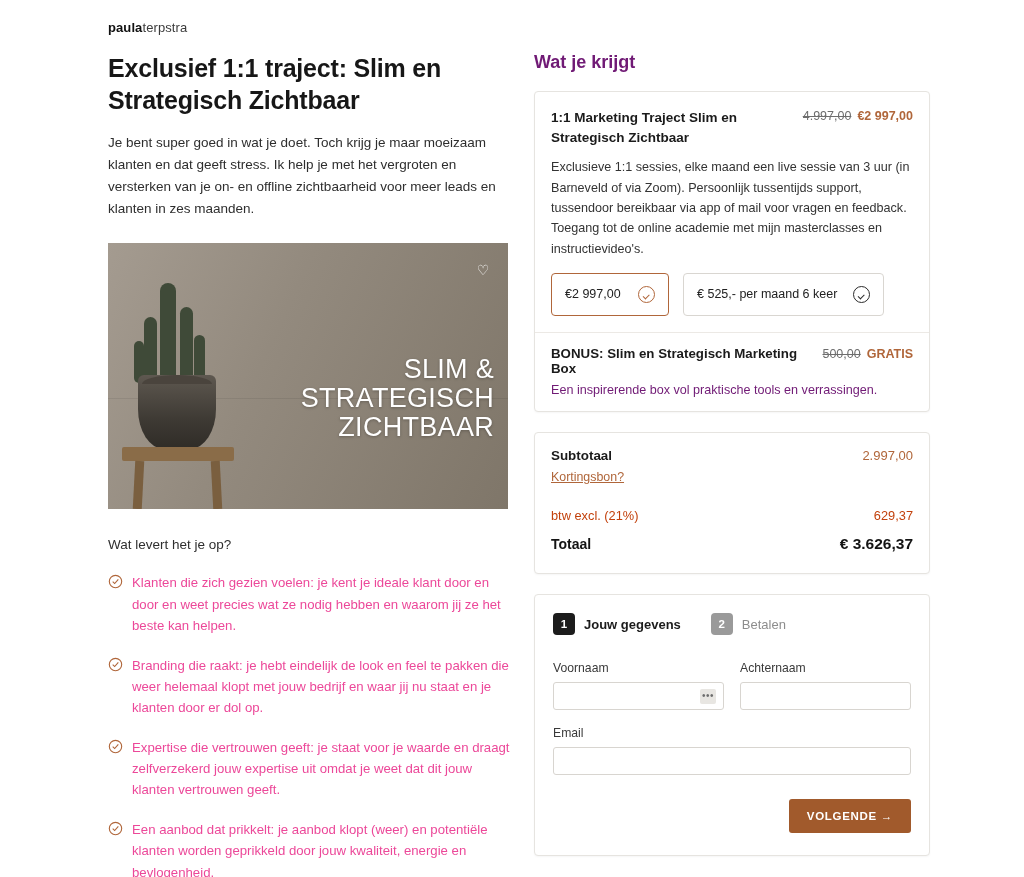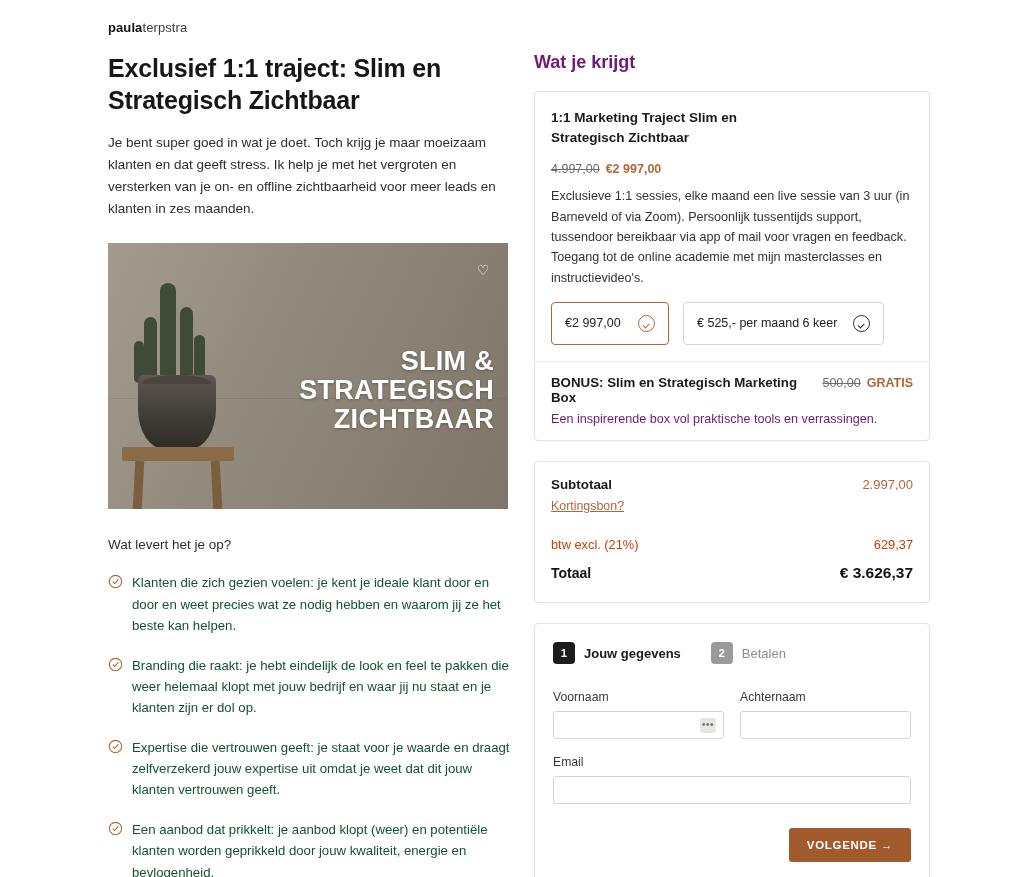--- a/index.html
+++ b/index.html
@@ -95,24 +95,24 @@
     border-radius: 12px;
   }
   .c1 { left: 52px; top: 40px; width: 16px; height: 100px; }
   .c2 { left: 36px; top: 74px; width: 13px; height: 64px; }
   .c3 { left: 72px; top: 64px; width: 13px; height: 74px; }
   .c4 { left: 86px; top: 92px; width: 11px; height: 48px; }
   .c5 { left: 26px; top: 98px; width: 10px; height: 42px; }
   .hero .headline {
     position: absolute;
     right: 14px;
-    top: 104px;
+    top: 112px;
     text-align: right;
     color: #ffffff;
-    font-weight: bold;
+    font-weight: normal;
     font-size: 27px;
     line-height: 1.06;
     letter-spacing: 0.3px;
     text-shadow: 0 1px 3px rgba(0,0,0,0.28);
   }
   .hero .heart {
     position: absolute;
     right: 16px; top: 18px;
     width: 18px; height: 18px;
     color: rgba(255,255,255,0.85);
@@ -134,21 +134,21 @@
   .benefit .chk {
     flex: 0 0 auto;
     width: 15px; height: 15px;
     margin-top: 2px;
     color: #b0663a;
   }
   .benefit .chk svg { display:block; }
   .benefit .txt {
     font-size: 13.2px;
     line-height: 1.62;
-    color: #14532d;
+    color: #ec4899;
   }
 
   
   .right {
     position: absolute;
     left: 534px;
     top: 52px;
     width: 396px;
   }
   h2.panel-title {
@@ -163,21 +163,20 @@
     border-radius: 4px;
     box-shadow: 0 1px 2px rgba(0,0,0,0.04);
   }
   .product-card { padding: 0; }
   .product-top { padding: 16px 16px 14px 16px; }
   .prod-row {
     display: flex;
     justify-content: space-between;
     gap: 14px;
     align-items: flex-start;
-    flex-direction: column;
   }
   .prod-name {
     font-size: 13.5px;
     font-weight: bold;
     line-height: 1.45;
     color: #1b1b1b;
     max-width: 252px;
   }
   .prod-prices {
     white-space: nowrap;
@@ -361,21 +360,21 @@
       </span>
       <span class="txt">Klanten die zich gezien voelen: je kent je ideale klant door en door en weet precies wat ze nodig hebben en waarom jij ze het beste kan helpen.</span>
     </div>
     <div class="benefit">
       <span class="chk">
         <svg width="15" height="15" viewBox="0 0 16 16">
             <circle cx="8" cy="8" r="6.6" fill="none" stroke="currentColor" stroke-width="1.2"></circle>
             <path d="M5 8.2 L7.1 10.2 L11 5.8" fill="none" stroke="currentColor" stroke-width="1.2"></path>
           </svg>
       </span>
-      <span class="txt">Branding die raakt: je hebt eindelijk de look en feel te pakken die weer helemaal klopt met jouw bedrijf en waar jij nu staat en je klanten zijn er dol op.</span>
+      <span class="txt">Branding die raakt: je hebt eindelijk de look en feel te pakken die weer helemaal klopt met jouw bedrijf en waar jij nu staat en je klanten door er dol op.</span>
     </div>
     <div class="benefit">
       <span class="chk">
         <svg width="15" height="15" viewBox="0 0 16 16">
             <circle cx="8" cy="8" r="6.6" fill="none" stroke="currentColor" stroke-width="1.2"></circle>
             <path d="M5 8.2 L7.1 10.2 L11 5.8" fill="none" stroke="currentColor" stroke-width="1.2"></path>
           </svg>
       </span>
       <span class="txt">Expertise die vertrouwen geeft: je staat voor je waarde en draagt zelfverzekerd jouw expertise uit omdat je weet dat dit jouw klanten vertrouwen geeft.</span>
     </div>

